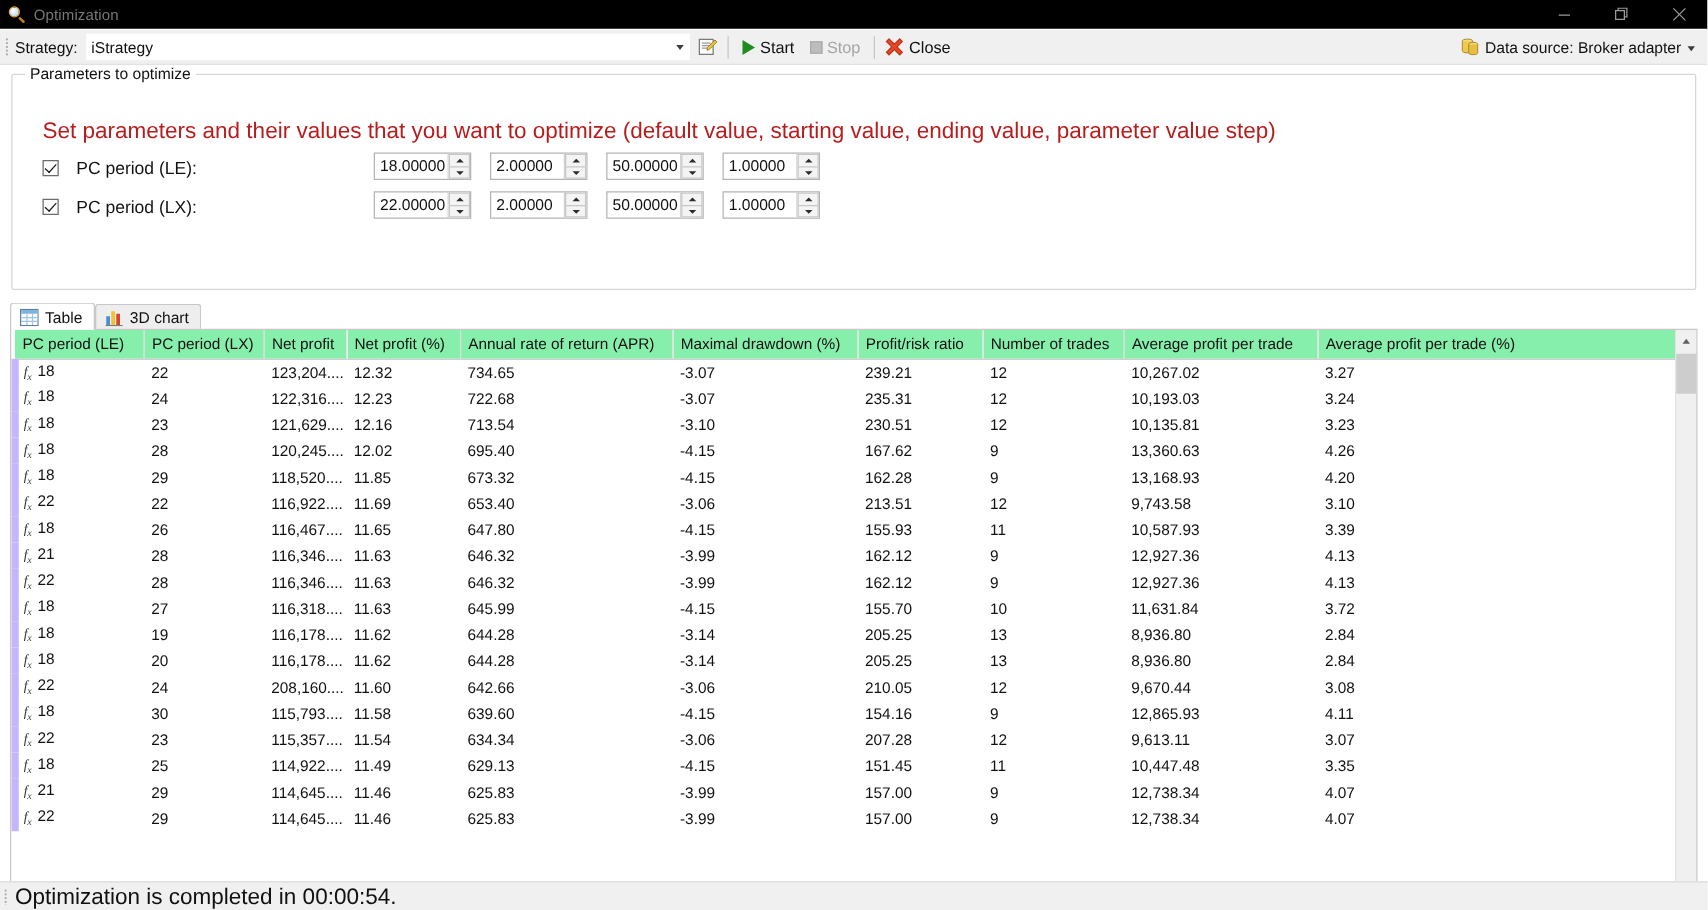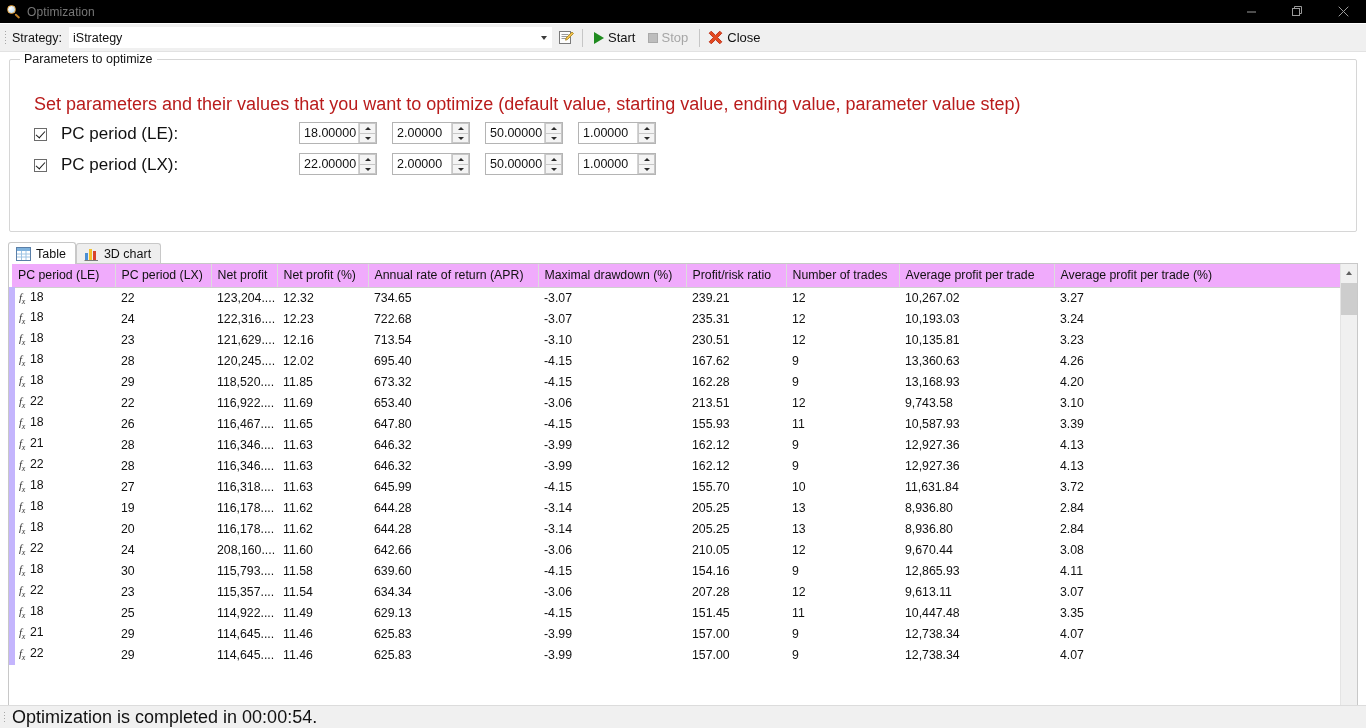--- a/index.html
+++ b/index.html
@@ -212,21 +212,21 @@
     content: "";
     position: absolute;
     left: 3px; top: 0px;
     width: 4px; height: 8px;
     border: solid #1a1a1a;
     border-width: 0 1.6px 1.6px 0;
     transform: rotate(42deg);
   }
   .param-label {
     margin-left: 14px;
-    font-size: 17px;
+    font-size: 14px;
     color: #111;
     white-space: nowrap;
   }
   .spin {
     position: absolute;
     width: 78px; height: 22px;
     border: 1px solid #b4b4b4;
     background: #ffffff;
     box-sizing: border-box;
     display: flex;
@@ -321,21 +321,21 @@
   }
   table.grid {
     border-collapse: collapse;
     width: 100%;
     table-layout: fixed;
     font-size: 12.3px;
   }
   table.grid th {
     font-weight: normal;
     text-align: left;
-    background: #f0abfc;
+    background: #86efac;
     border-right: 1px solid #dcdcdc;
     border-bottom: 1px solid #cfcfcf;
     height: 23px;
     padding: 0 0 0 6px;
     color: #111;
     white-space: nowrap;
     overflow: hidden;
     box-sizing: border-box;
   }
   table.grid th:last-child { border-right: none; }
@@ -485,20 +485,30 @@
 
   <div class="tb-btn">
     <svg class="close-x" viewBox="0 0 15 15">
       <g stroke="#c0341d" stroke-width="1" fill="#e4491f">
         <polygon points="3.2,1.2 7.5,5.4 11.8,1.2 13.8,3.2 9.6,7.5 13.8,11.8 11.8,13.8 7.5,9.6 3.2,13.8 1.2,11.8 5.4,7.5 1.2,3.2"></polygon>
       </g>
     </svg>
     <span class="txt">Close</span>
   </div>
 
+  <div class="datasource">
+    <svg class="db-icon" viewBox="0 0 14 15">
+      <ellipse cx="5" cy="3.2" rx="4.2" ry="1.9" fill="#f6d97a" stroke="#a8862c" stroke-width="0.8"></ellipse>
+      <path d="M0.8 3.2 v7.2 a4.2 1.9 0 0 0 8.4 0 V3.2" fill="#f0c94e" stroke="#a8862c" stroke-width="0.8"></path>
+      <ellipse cx="9.6" cy="5.6" rx="3.6" ry="1.7" fill="#f6d97a" stroke="#a8862c" stroke-width="0.8"></ellipse>
+      <path d="M6 5.6 v6.4 a3.6 1.7 0 0 0 7.2 0 V5.6" fill="#e8bf3e" stroke="#a8862c" stroke-width="0.8"></path>
+    </svg>
+    <span class="txt">Data source: Broker adapter</span>
+    <span class="combo-arrow" style="position:static;margin-top:2px;"></span>
+  </div>
 </div>
 
 <div class="content">
 
   <div class="groupbox">
     <div class="groupbox-title">Parameters to optimize</div>
     <div class="group-desc">Set parameters and their values that you want to optimize (default value, starting value, ending value, parameter value step)</div>
 
     <div class="param-row r1">
       <div class="cb checked"></div>

